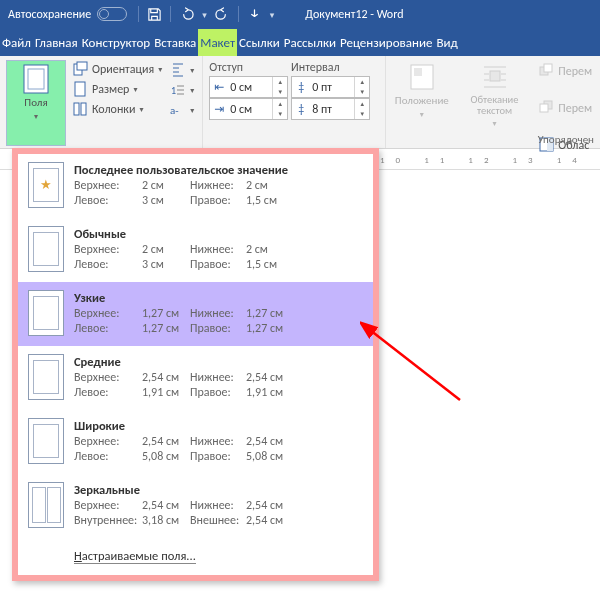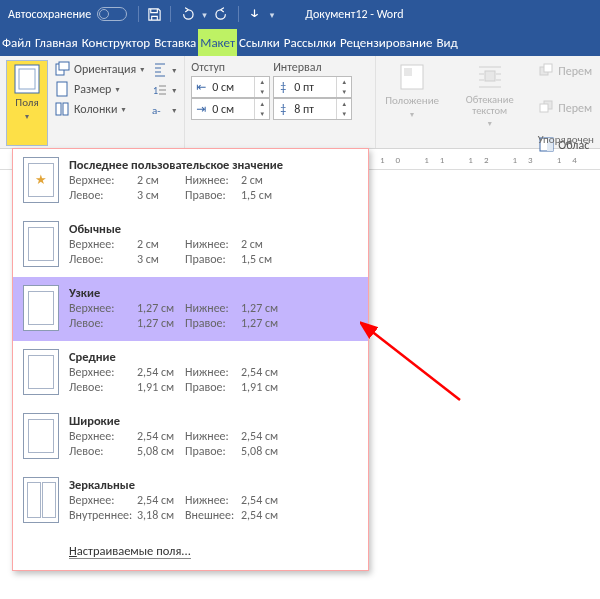--- a/index.html
+++ b/index.html
@@ -32,21 +32,21 @@
   .spin{display:flex;align-items:center;border:1px solid #bcbcbc;height:20px;background:#fff;}
   .spin .sp-ico{width:18px;display:flex;justify-content:center;color:#3c68a8;}
   .spin .sp-val{width:40px;padding:0 2px;font-size:12px;color:#333;}
   .spin .sp-btns{display:flex;flex-direction:column;border-left:1px solid #d6d6d6;}
   .spin .sp-btns div{width:14px;height:10px;font-size:7px;line-height:10px;text-align:center;color:#666;}
   .grp-title{position:absolute;bottom:2px;font-size:11px;color:#6a6a6a;}
   .btn-small.disabled, .btn-large.disabled{color:#b2b2b2;}
   
   .ruler{height:20px;background:#fff;border-bottom:1px solid #dcdcdc;display:flex;align-items:center;font-size:9px;color:#888;letter-spacing:11px;padding-left:380px;white-space:nowrap;overflow:hidden;}
   
-  .dropdown{position:absolute;left:12px;top:148px;width:355px;background:#fff;border:1px solid #fca5a5;box-shadow:2px 3px 6px rgba(0,0,0,.25);}
+  .dropdown{position:absolute;left:12px;top:148px;width:355px;background:#fff;border:6px solid #fca5a5;box-shadow:2px 3px 6px rgba(0,0,0,.25);}
   .dd-item{display:flex;padding:8px 10px 10px;gap:10px;}
   .dd-item.selected{background:#c4b5fd;}
   .dd-thumb{width:34px;height:44px;border:1px solid #8b9bb3;position:relative;flex-shrink:0;background:#fff;}
   .dd-thumb .tl{position:absolute;border:1px solid #a8b4c8;}
   .dd-thumb.star::after{content:"★";color:#e2a53a;position:absolute;left:11px;top:14px;font-size:13px;}
   .dd-body{flex:1;}
   .dd-name{font-weight:600;font-size:12.5px;color:#333;margin-bottom:1px;}
   .dd-grid{display:grid;grid-template-columns:68px 48px 56px 48px;font-size:12px;color:#666;row-gap:1px;}
   .dd-grid .lbl{color:#666;}
   .dd-footer{padding:10px 20px 12px 56px;font-size:12.5px;color:#333;}
@@ -102,21 +102,21 @@
   <div class="tab active">Макет</div>
   <div class="tab">Ссылки</div>
   <div class="tab">Рассылки</div>
   <div class="tab">Рецензирование</div>
   <div class="tab">Вид</div>
 </div>
 
 <div class="ribbon">
 
   <div class="grp" style="flex-direction:row;gap:4px;">
-    <div class="btn-large" style="background:#fde047;border:1px solid #a9bcd6;padding:3px 7px;">
+    <div class="btn-large" style="background:#86efac;border:1px solid #a9bcd6;padding:3px 16px;">
       <svg width="26" height="30" viewBox="0 0 26 30">
             <rect x="1" y="1" width="24" height="28" fill="#fff" stroke="#3e6aa9"></rect>
             <rect x="5" y="5" width="16" height="20" fill="none" stroke="#8aa6cc"></rect>
           </svg>
       <span>Поля</span>
       <span class="caret">▾</span>
     </div>
     <div style="display:flex;flex-direction:column;gap:2px;">
       <div class="btn-small">
         <svg width="16" height="16" viewBox="0 0 16 16">

